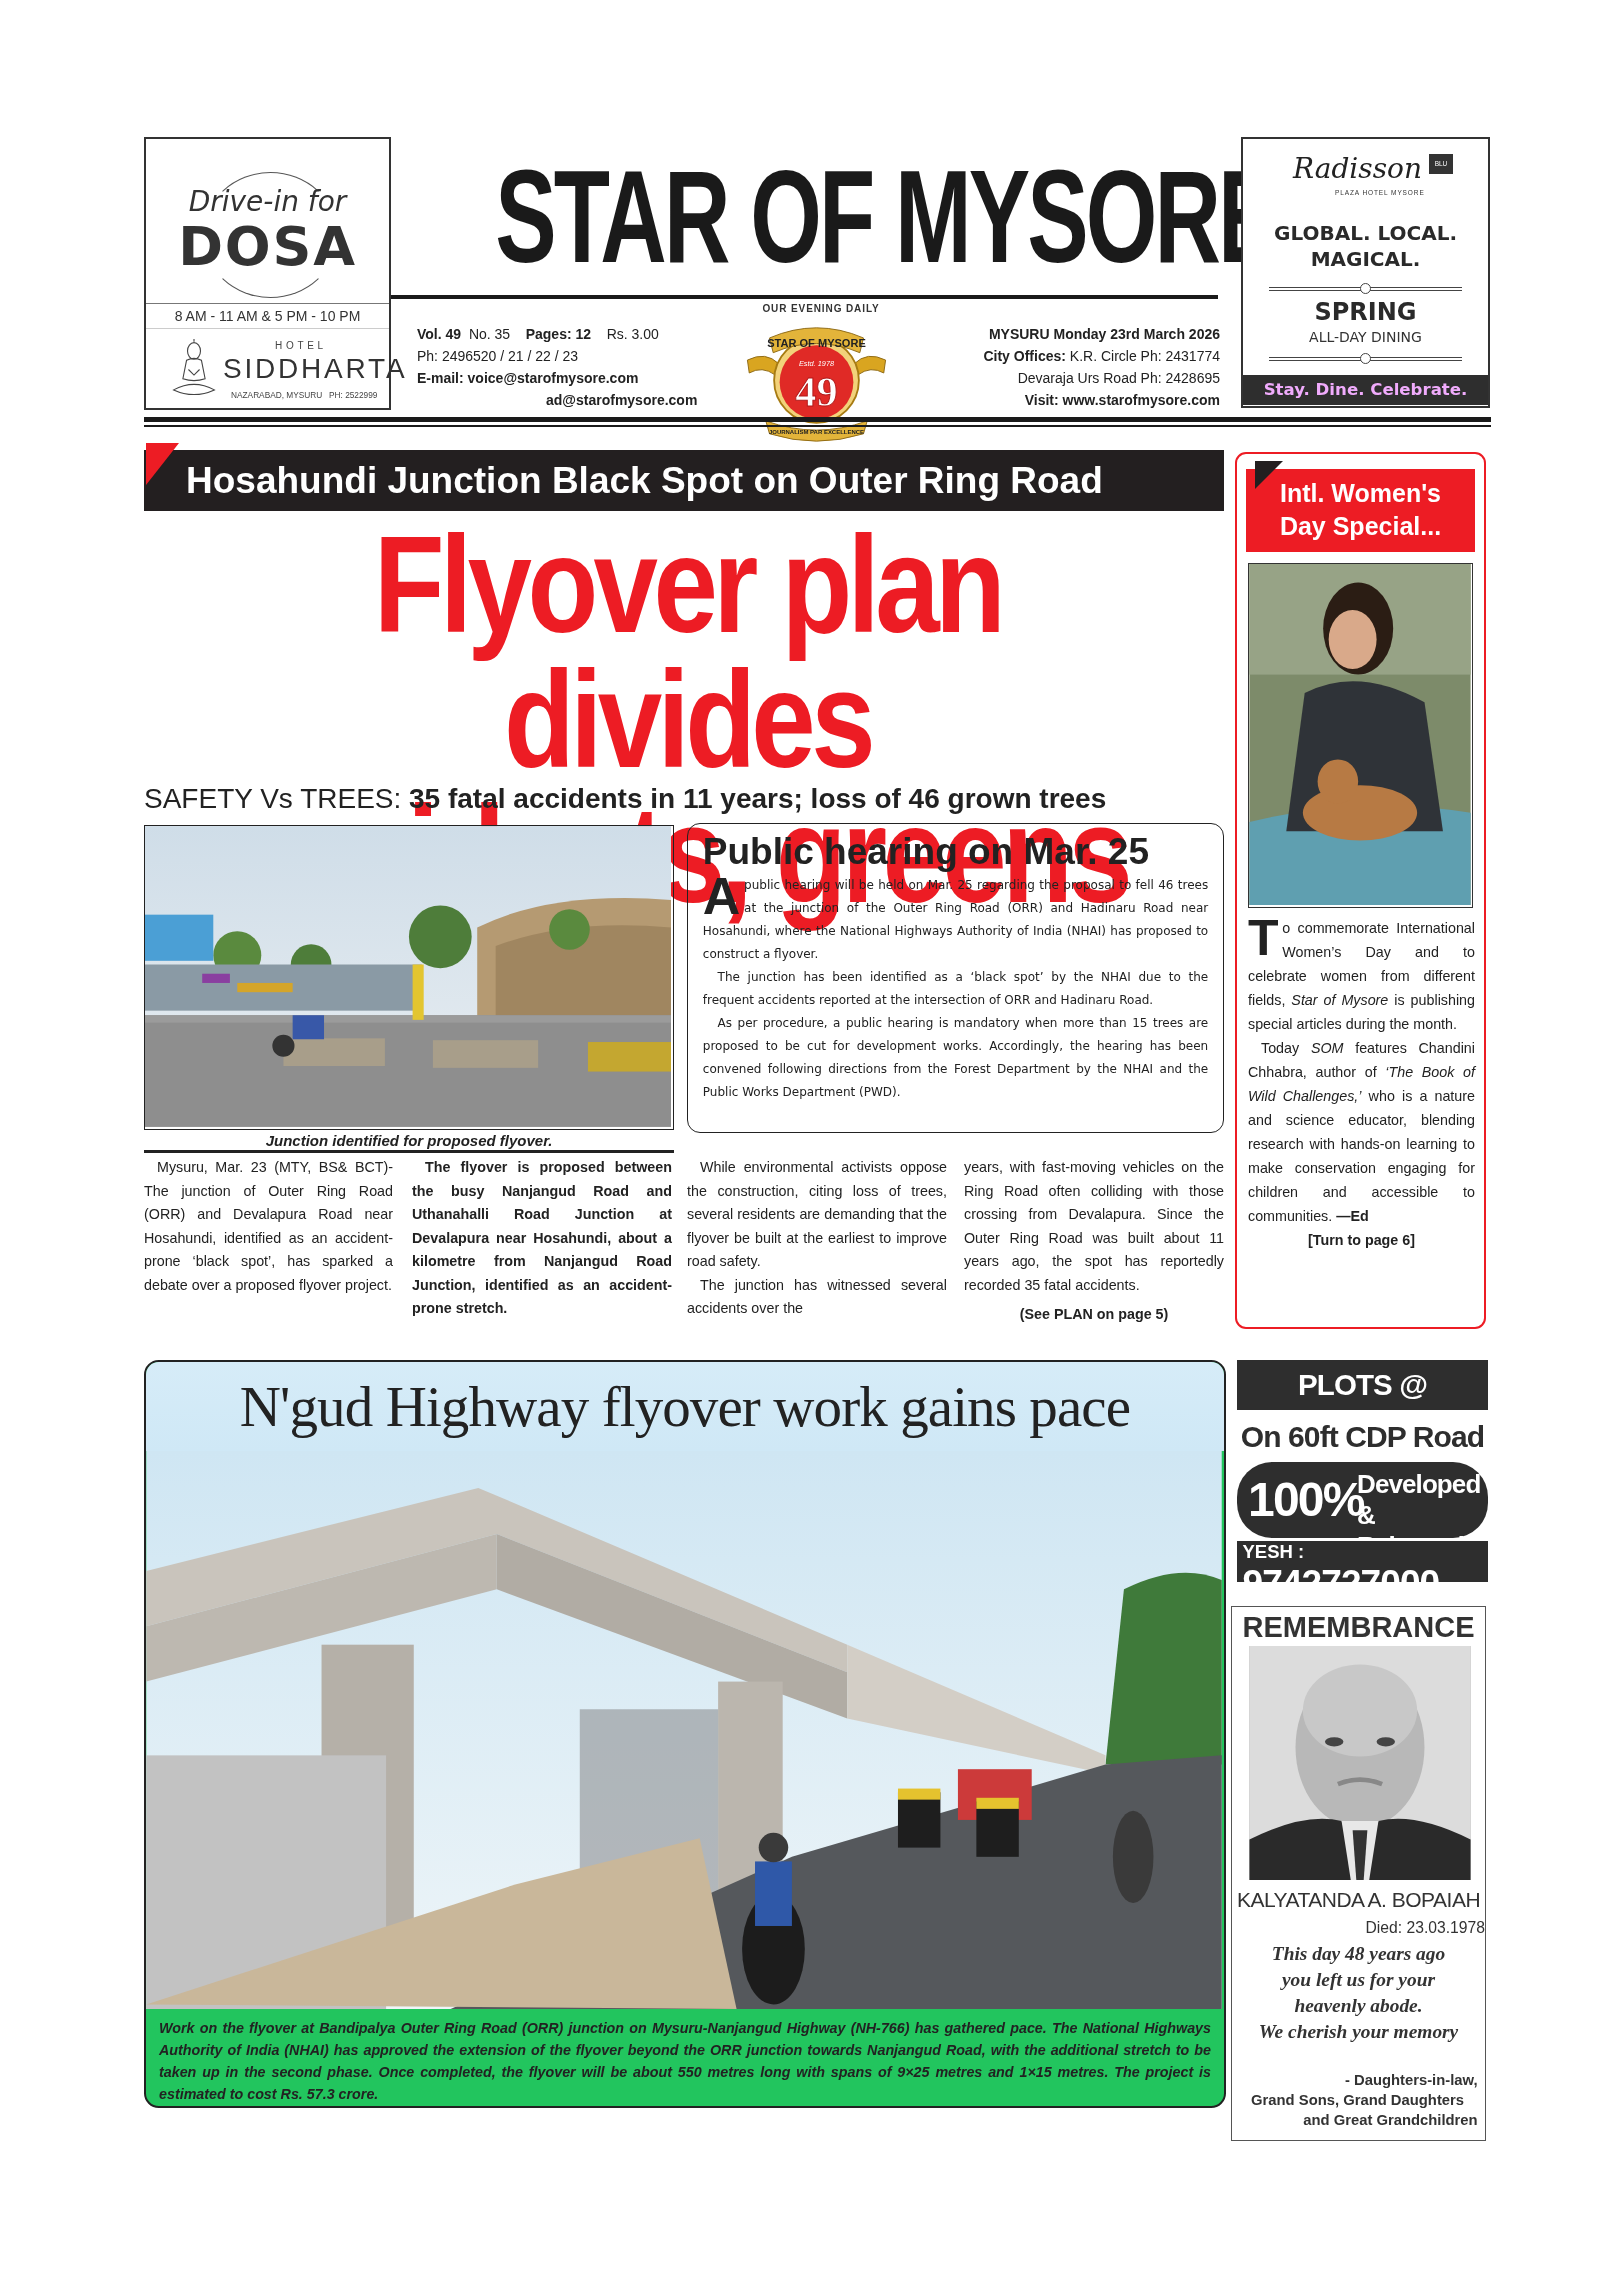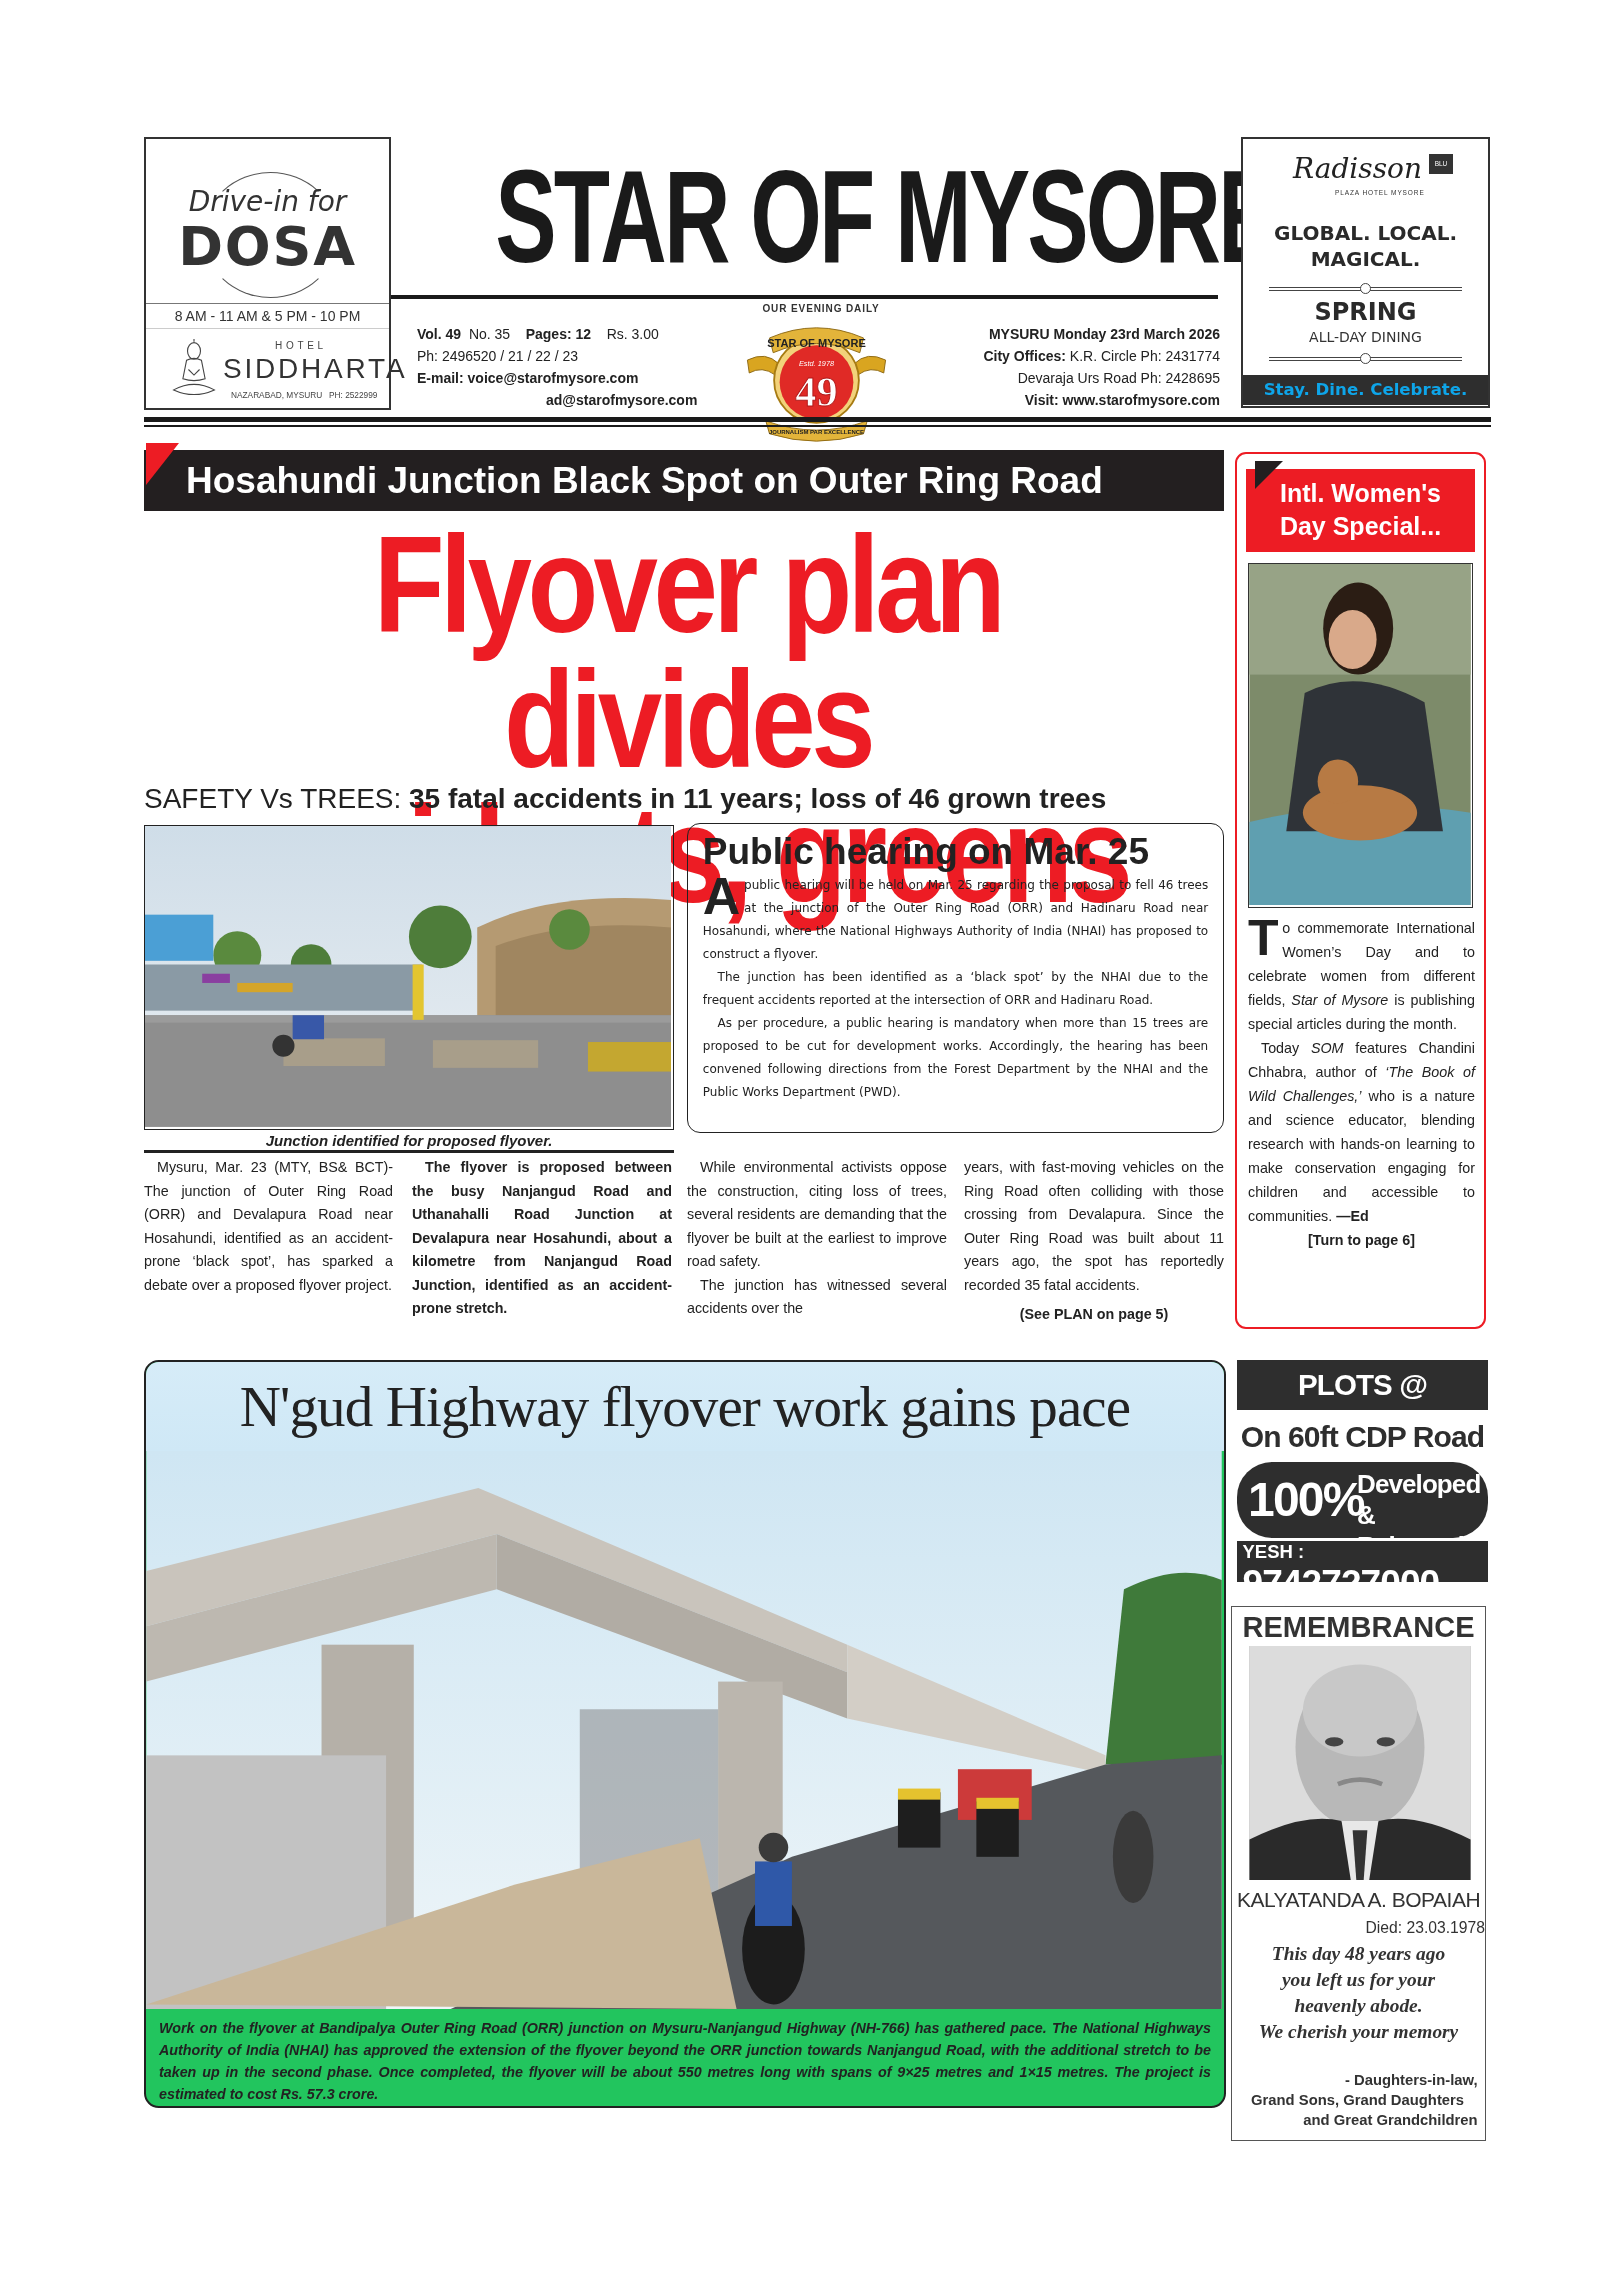--- a/index.html
+++ b/index.html
@@ -34,21 +34,21 @@
 
   #ad-radisson { left: 1241px; top: 137px; width: 249px; height: 271px; }
   #ad-radisson .logo { position: absolute; left: 50px; top: 13px; font-family: "DejaVu Serif", serif; font-style: italic; font-size: 28px; color: #222; }
   #ad-radisson .blu { position: absolute; left: 186px; top: 14.8px; width: 24px; height: 20px; background: #333; color: #fff; font-size: 6.5px; text-align: center; line-height: 20px; }
   #ad-radisson .plaza { position: absolute; left: 92px; top: 50px; font-size: 6.5px; letter-spacing: 0.9px; color: #333; }
   #ad-radisson .glob { position: absolute; left: 0; right: 0; top: 81px; text-align: center; font-family: "DejaVu Sans", sans-serif; font-weight: bold; font-size: 20px; line-height: 26px; color: #2a2a2a; }
   #ad-radisson .div { position: absolute; left: 26px; right: 26px; height: 3.7px; border-top: 0.9px solid #444; border-bottom: 0.9px solid #444; }
   #ad-radisson .div::after { content: ""; position: absolute; left: 50%; top: -5.5px; margin-left: -5.5px; width: 9.2px; height: 9.2px; border: 0.9px solid #444; border-radius: 50%; background: #fff; }
   #ad-radisson .spring { position: absolute; left: 0; right: 0; top: 159px; text-align: center; font-family: "DejaVu Sans", sans-serif; font-weight: bold; font-size: 24px; color: #2a2a2a; }
   #ad-radisson .allday { position: absolute; left: 0; right: 0; top: 190px; text-align: center; font-family: "DejaVu Sans", sans-serif; font-size: 14px; color: #333; }
-  #ad-radisson .stay { position: absolute; left: 0; right: 0; top: 236px; height: 29.5px; background: #2e2e2e; color: #0ea5e9; text-align: center; font-family: "DejaVu Sans", sans-serif; font-weight: bold; font-size: 16.6px; line-height: 29.5px; }
+  #ad-radisson .stay { position: absolute; left: 0; right: 0; top: 236px; height: 29.5px; background: #2e2e2e; color: #f0abfc; text-align: center; font-family: "DejaVu Sans", sans-serif; font-weight: bold; font-size: 16.6px; line-height: 29.5px; }
 
   #mast-rule1 { left: 144px; top: 417px; width: 1347px; height: 4.6px; background: #1a1a1a; }
   #mast-rule2 { left: 144px; top: 425px; width: 1347px; height: 1.8px; background: #1a1a1a; }
 
   
   #kicker { left: 144px; top: 450px; width: 1080px; height: 61px; background: #231f20; color: #fff; font-family: "Liberation Sans", sans-serif; font-weight: bold; font-size: 37px; line-height: 61px; padding-left: 42px; white-space: nowrap; }
   #kicker-flag { left: 146px; top: 443px; width: 0; height: 0; border-top: 42px solid #ed1c24; border-right: 33px solid transparent; }
   #headline { left: 129px; top: 517px; width: 1117px; text-align: center; color: #ed1c24; font-family: "Liberation Sans", sans-serif; font-weight: bold; font-size: 138px; line-height: 135px; letter-spacing: -5.5px; transform: scaleX(0.84); transform-origin: center top; }
   #subhead { left: 144px; top: 783px; width: 1080px; font-size: 28px; white-space: nowrap; color: #222; }
   #subhead b { font-weight: bold; }

